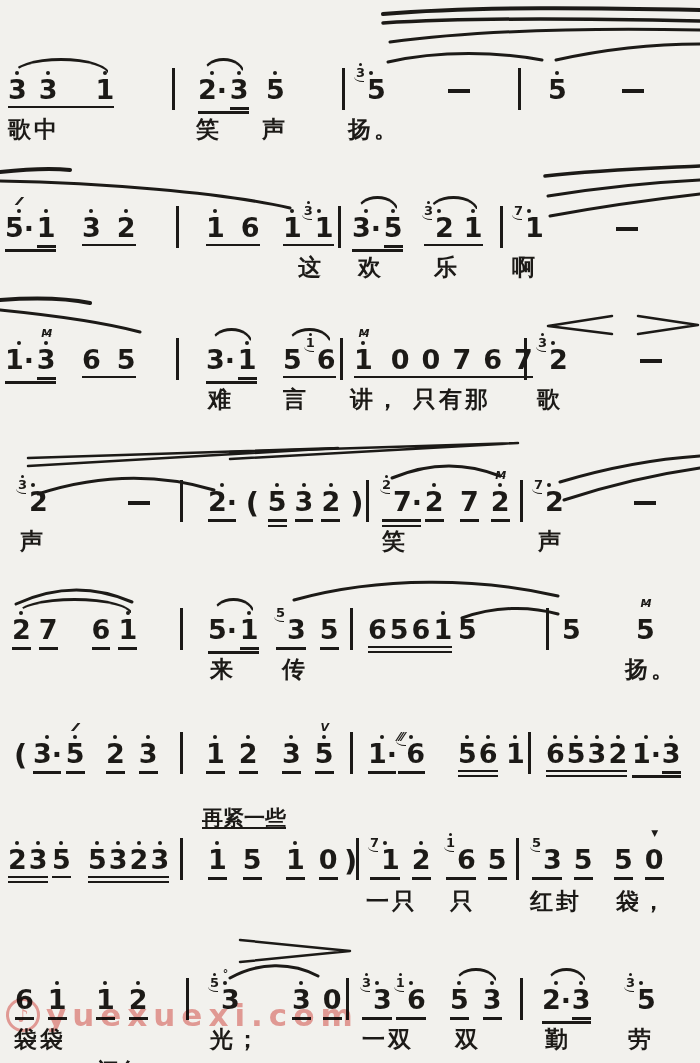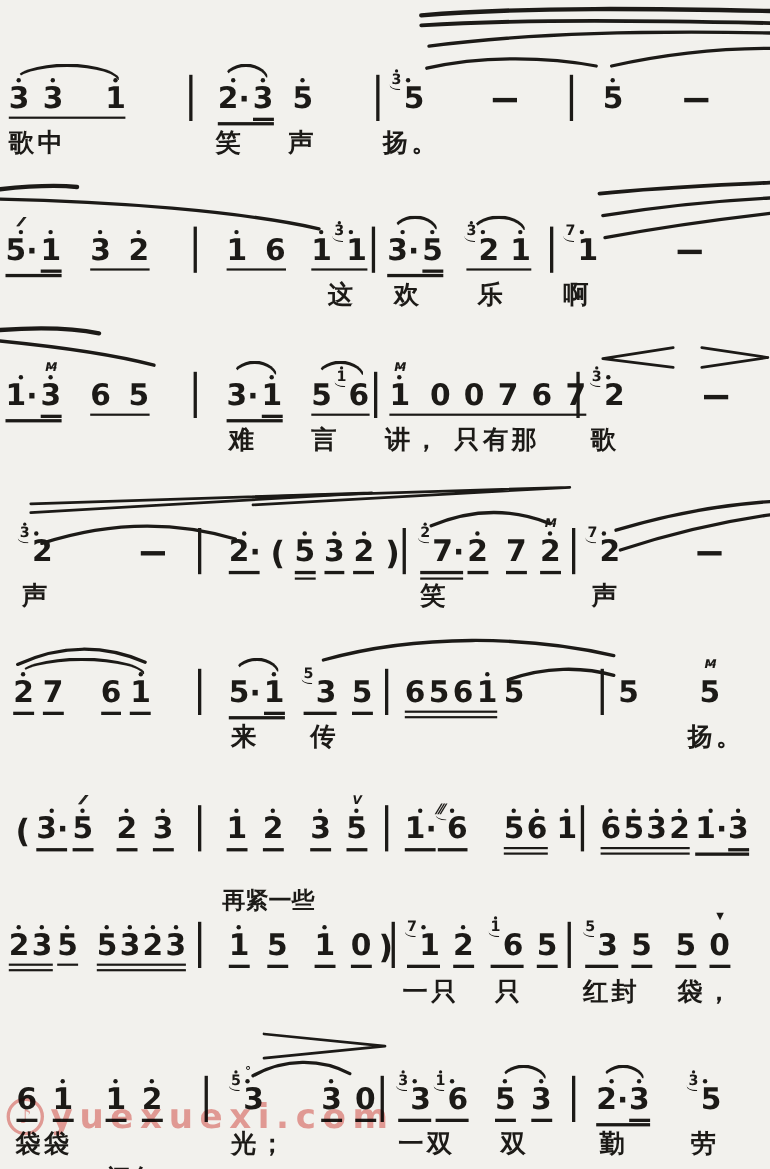--- a/index.html
+++ b/index.html
@@ -1359,21 +1359,21 @@
         <div class="dgrow">
           <div class="dg">0</div>
         </div>
         <div class="xl"></div>
       </div>
     </div>
     <div class="ly" style="left: 366px; top: 886px;">一只</div>
     <div class="ly" style="left: 450px; top: 886px;">只</div>
     <div class="ly" style="left: 530px; top: 886px;">红封</div>
     <div class="ly" style="left: 616px; top: 886px;">袋，</div>
-    <div class="anno" style="left: 202px; top: 804px;">再紧一些</div>
+    <div class="anno" style="left: 202px; top: 804px; text-decoration: underline;">再紧一些</div>
     <div class="grp" style="left: 15px; top: 967px; gap: 14px;">
       <div class="note">
         <div class="orn"></div>
         <div class="odot off">
           <i></i>
         </div>
         <div class="dgrow">
           <div class="dg">6</div>
         </div>
         <div class="xl"></div>

